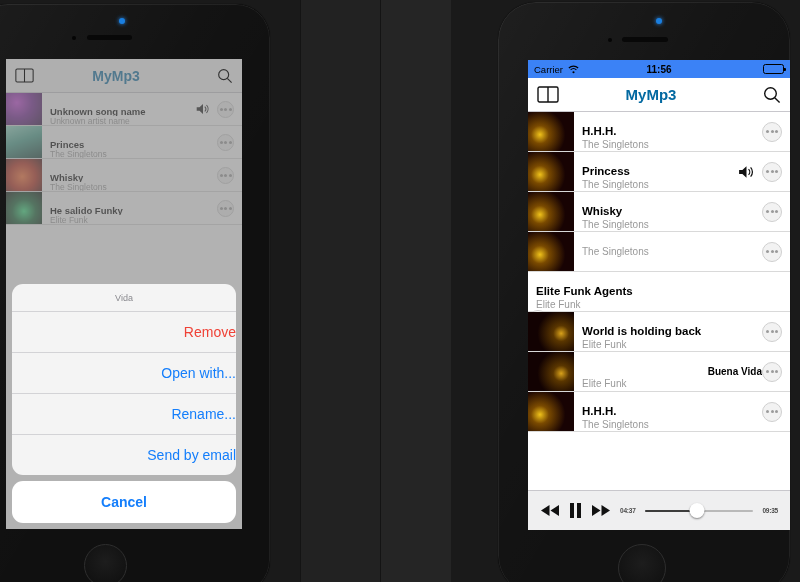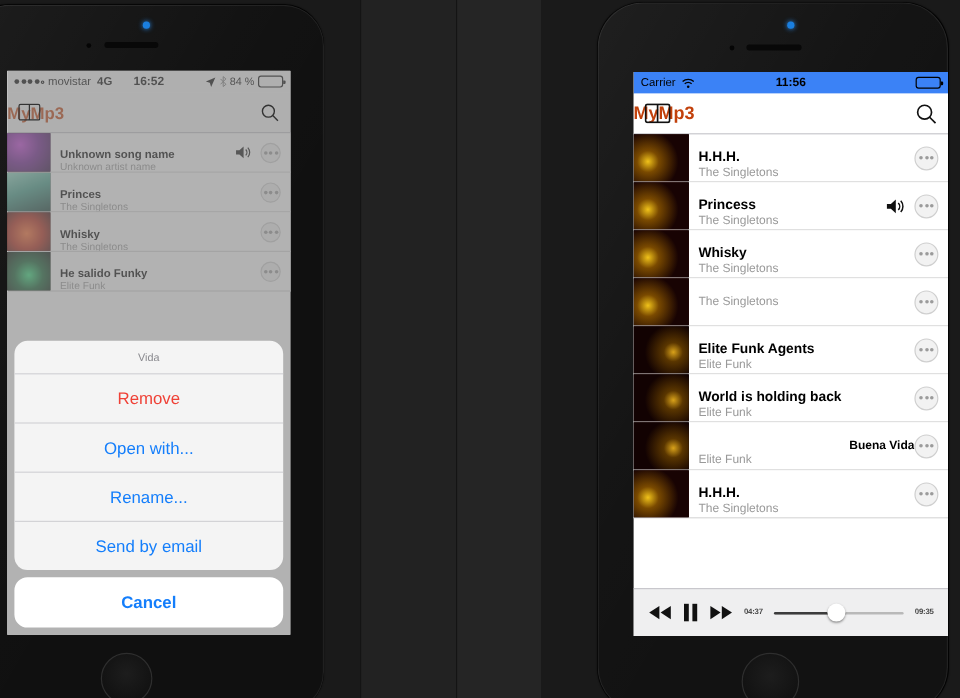--- a/index.html
+++ b/index.html
@@ -85,22 +85,22 @@
   .battery .fill { height: 100%; background: #000; border-radius: 1px; }
   .pct { font-size: 9px; font-weight: normal; }
 
   
   .navbar {
     position: relative; height: 34px;
     display: flex; align-items: center; padding: 0 9px;
     border-bottom: 1px solid #c8c7cc;
   }
   .nav-title {
-    position: absolute; left: 0; right: 16px; 
-    font-size: 14px; font-weight: bold; color: #c2410c;
+    position: absolute; left: 0; right: 16px; text-align: center;
+    font-size: 14px; font-weight: bold; color: #0369a1;
     pointer-events: none;
   }
   .nav-btn { position: relative; z-index: 2; cursor: pointer; line-height: 0; }
   .nav-spacer { flex: 1; }
 
   
   .songlist { background: #fff; }
   .song-row {
     display: flex; align-items: stretch;
     border-bottom: 1px solid #d9d9d9;
@@ -143,21 +143,21 @@
   }
   .sheet-group {
     border-radius: 11px; overflow: hidden;
     background: rgba(249,249,249,.93);
   }
   .sheet-head {
     text-align: center; font-size: 9px; color: #8a8a8f;
     padding: 9px 0 8px; border-bottom: 1px solid #d3d3d6;
   }
   .sheet-item {
-    text-align: center; font-size: 14px; color: #147efb;
+    text-align: right; font-size: 14px; color: #147efb;
     padding: 12px 0; border-bottom: 1px solid #d3d3d6;
     cursor: pointer;
   }
   .sheet-item:last-child { border-bottom: none; }
   .sheet-item.destructive { color: #ef4136; }
   .sheet-cancel {
     border-radius: 11px; background: #fff;
     text-align: center; font-size: 14px; font-weight: bold; color: #147efb;
     padding: 13px 0; cursor: pointer;
   }
@@ -177,44 +177,20 @@
   <div class="phone left">
     <div class="phone-sheen"></div>
     <div class="phone-edge"></div>
 
     <div class="led" style="left:145px;top:14px;"></div>
     <div class="cam" style="left:98px;top:32px;"></div>
     <div class="speaker" style="left:113px;top:31px;width:45px;"></div>
 
     <div class="screen left">
 
-      <div class="statusbar" style="background:#f7f7f7;">
-        <div class="sb-left">
-          <span class="dots">
-            <i></i>
-              <i></i>
-              <i></i>
-              <i></i>
-              <i class="hollow"></i>
-          </span>
-          <span class="carrier-txt">movistar</span>
-          <span class="carrier-txt" style="font-weight:bold;margin-left:2px;">4G</span>
-        </div>
-        <div class="sb-center">16:52</div>
-        <div class="sb-right">
-          <svg width="9" height="9" viewBox="0 0 10 10">
-            <path d="M9.4 0.6 L0.6 4.4 L4.3 5.6 L5.5 9.4 Z" fill="#000"></path>
-          </svg>
-          <svg width="6" height="10" viewBox="0 0 8 13">
-            <path d="M1 3.5 L7 9.5 L4 12 L4 1 L7 3.5 L1 9.5" stroke="#777" stroke-width="1.1" fill="none"></path>
-          </svg>
-          <span class="pct">84 %</span>
-          <span class="battery"><span class="fill" style="width:84%"></span></span>
-        </div>
-      </div>
 
       <div class="navbar" style="background:#f7f7f7;">
         <div class="nav-btn">
           <svg width="19" height="15" viewBox="0 0 22 17">
             <rect x="1" y="1" width="20" height="15" rx="1.5" fill="none" stroke="#333" stroke-width="1.2"></rect>
             <line x1="11" y1="1" x2="11" y2="16" stroke="#333" stroke-width="1.2"></line>
           </svg>
         </div>
         <div class="nav-title">MyMp3</div>
         <div class="nav-spacer"></div>
@@ -404,21 +380,21 @@
               <div class="song-artist" style="font-size:10px;">The Singletons</div>
             </div>
             <div class="row-actions">
               <div class="more-btn" style="width:20px;height:20px;">
                 <span style="width:3px;height:3px;"></span>
                 <span style="width:3px;height:3px;"></span>
                 <span style="width:3px;height:3px;"></span>
               </div>
             </div>
           </div>
-          <div class="song-row" style="height:40px;">
+          <div class="song-row" style="height:40px;flex-direction:column;">
             <div class="thumb" style="width:46px;background-image:radial-gradient(circle at 72% 55%, #d9a21a 0%, #5a3600 20%, #120202 60%), radial-gradient(circle at 35% 60%, #a02010 0%, #2a0604 40%, #080101 100%);"></div>
             <div class="song-meta">
               <div class="song-title" style="font-size:11.5px;">Elite Funk Agents</div>
               <div class="song-artist" style="font-size:10px;">Elite Funk</div>
             </div>
             <div class="row-actions">
               <div class="more-btn" style="width:20px;height:20px;">
                 <span style="width:3px;height:3px;"></span>
                 <span style="width:3px;height:3px;"></span>
                 <span style="width:3px;height:3px;"></span>

